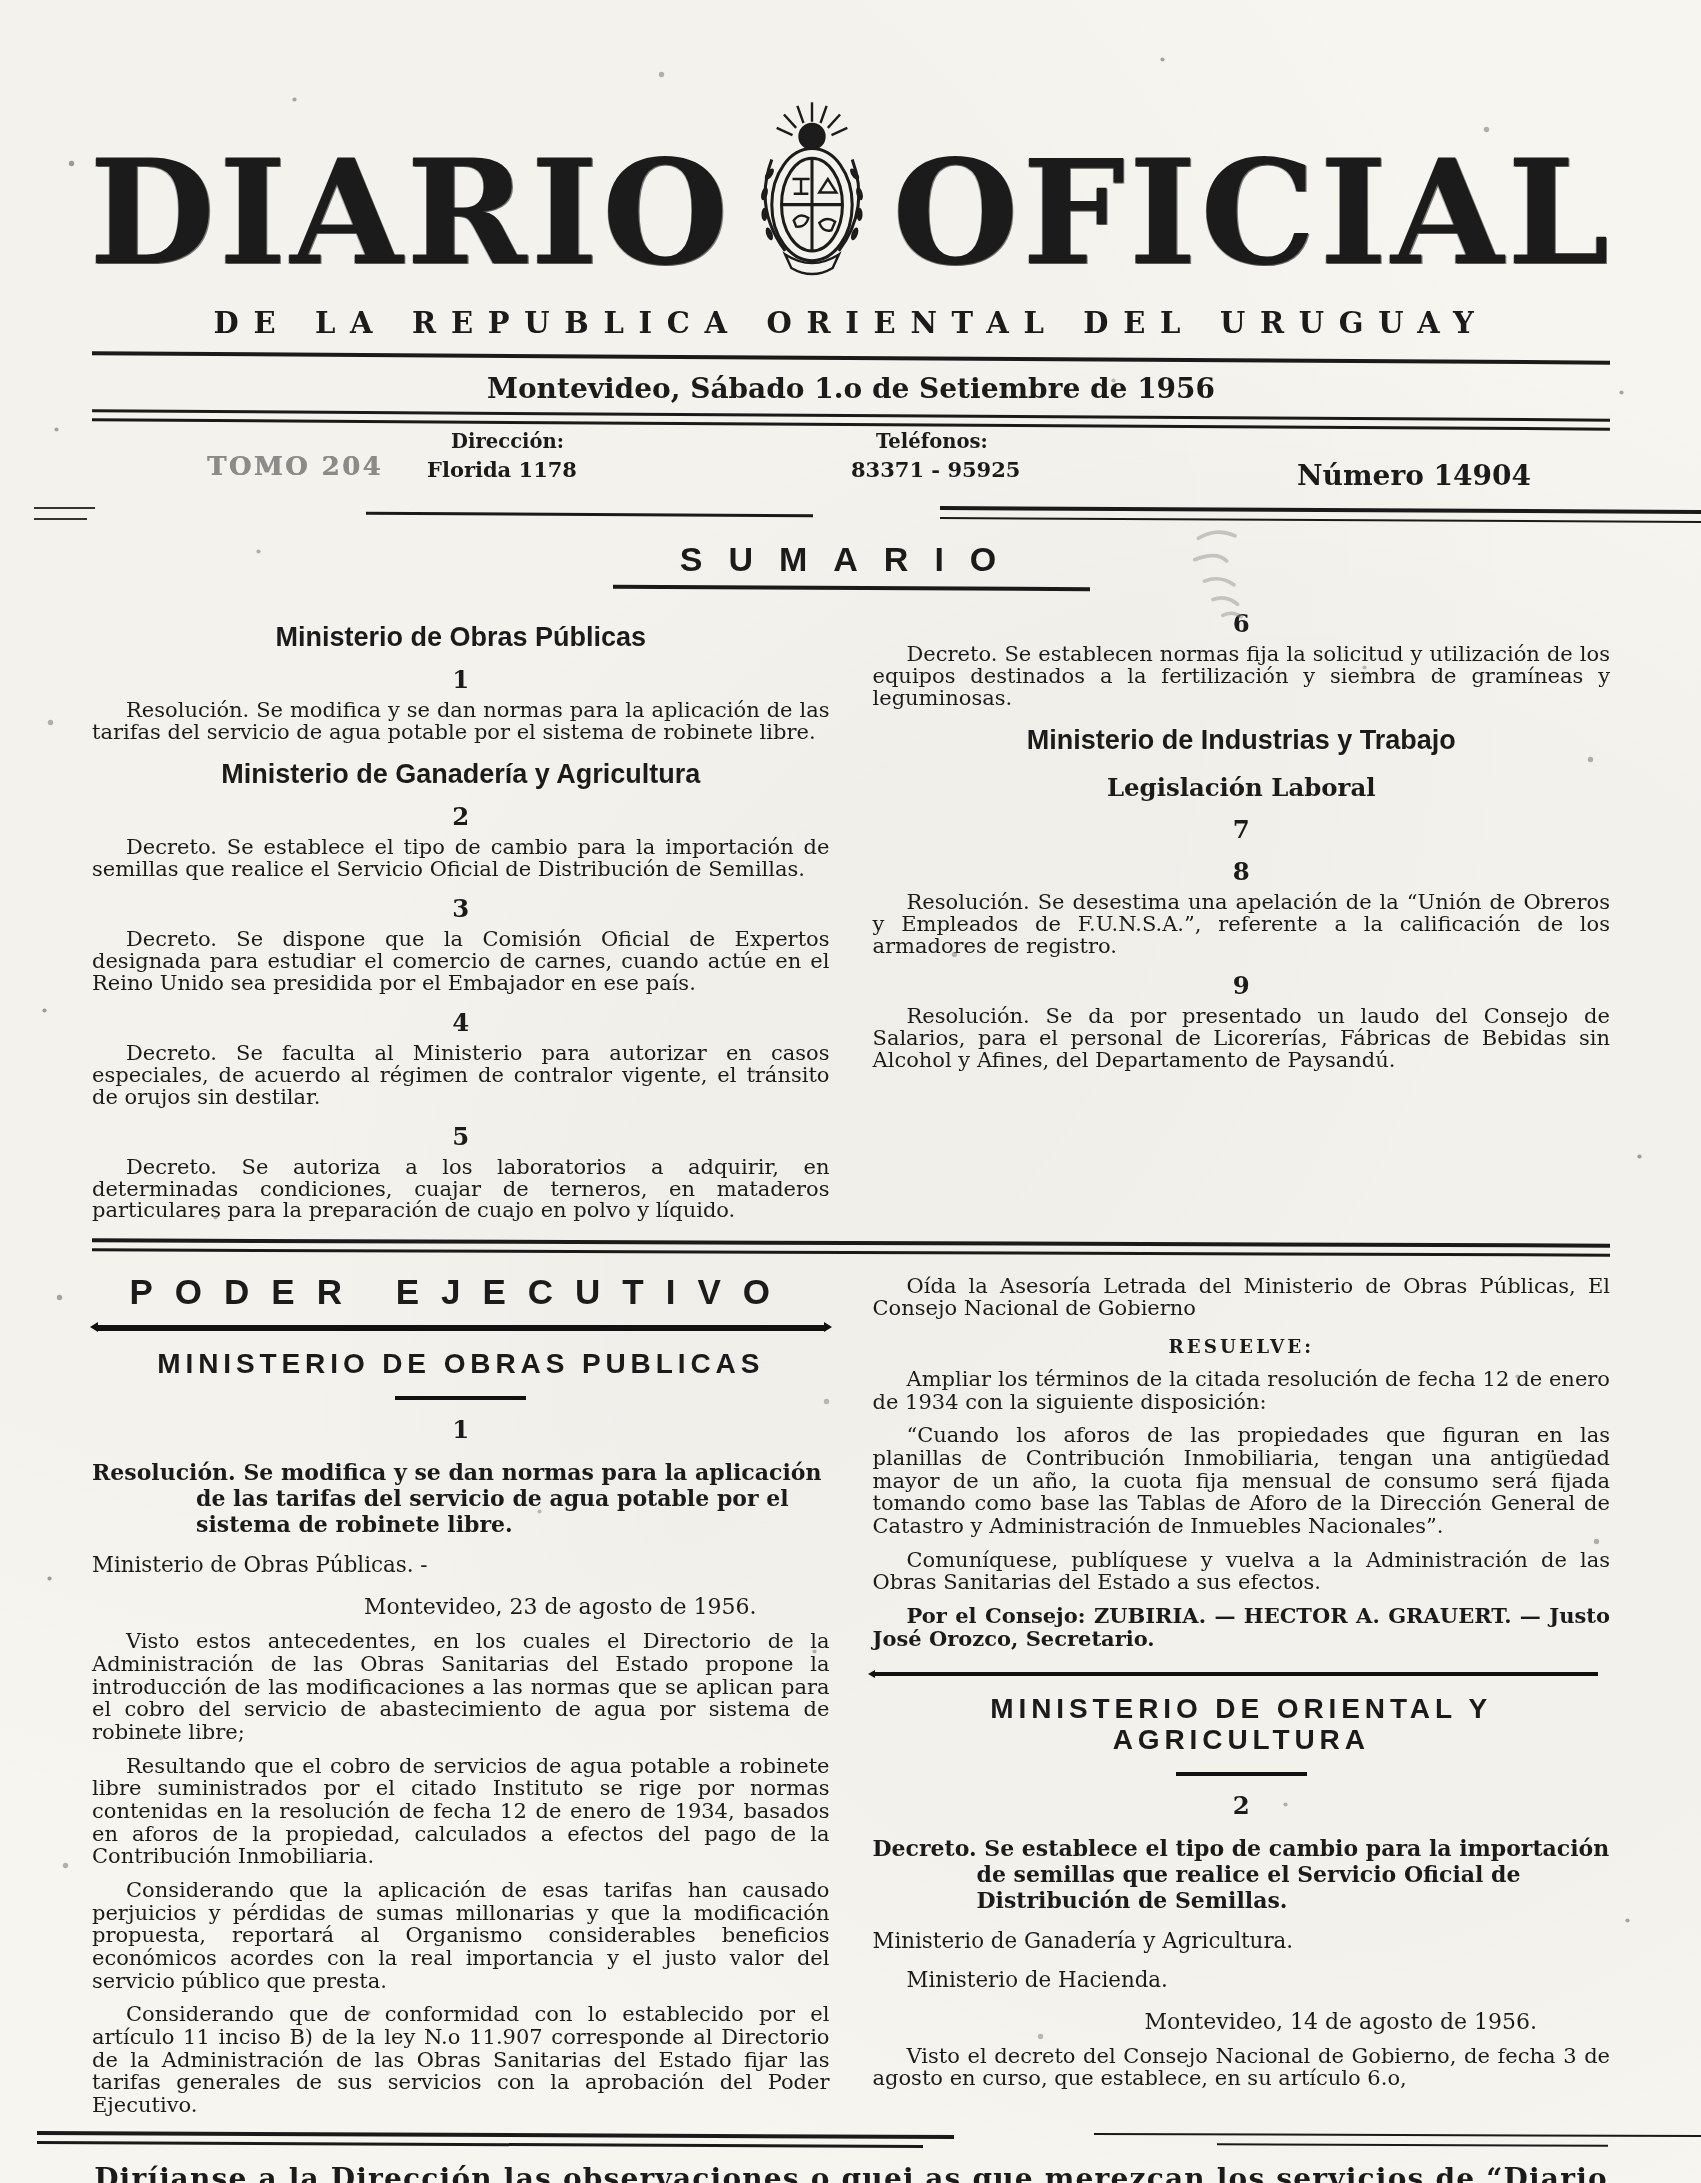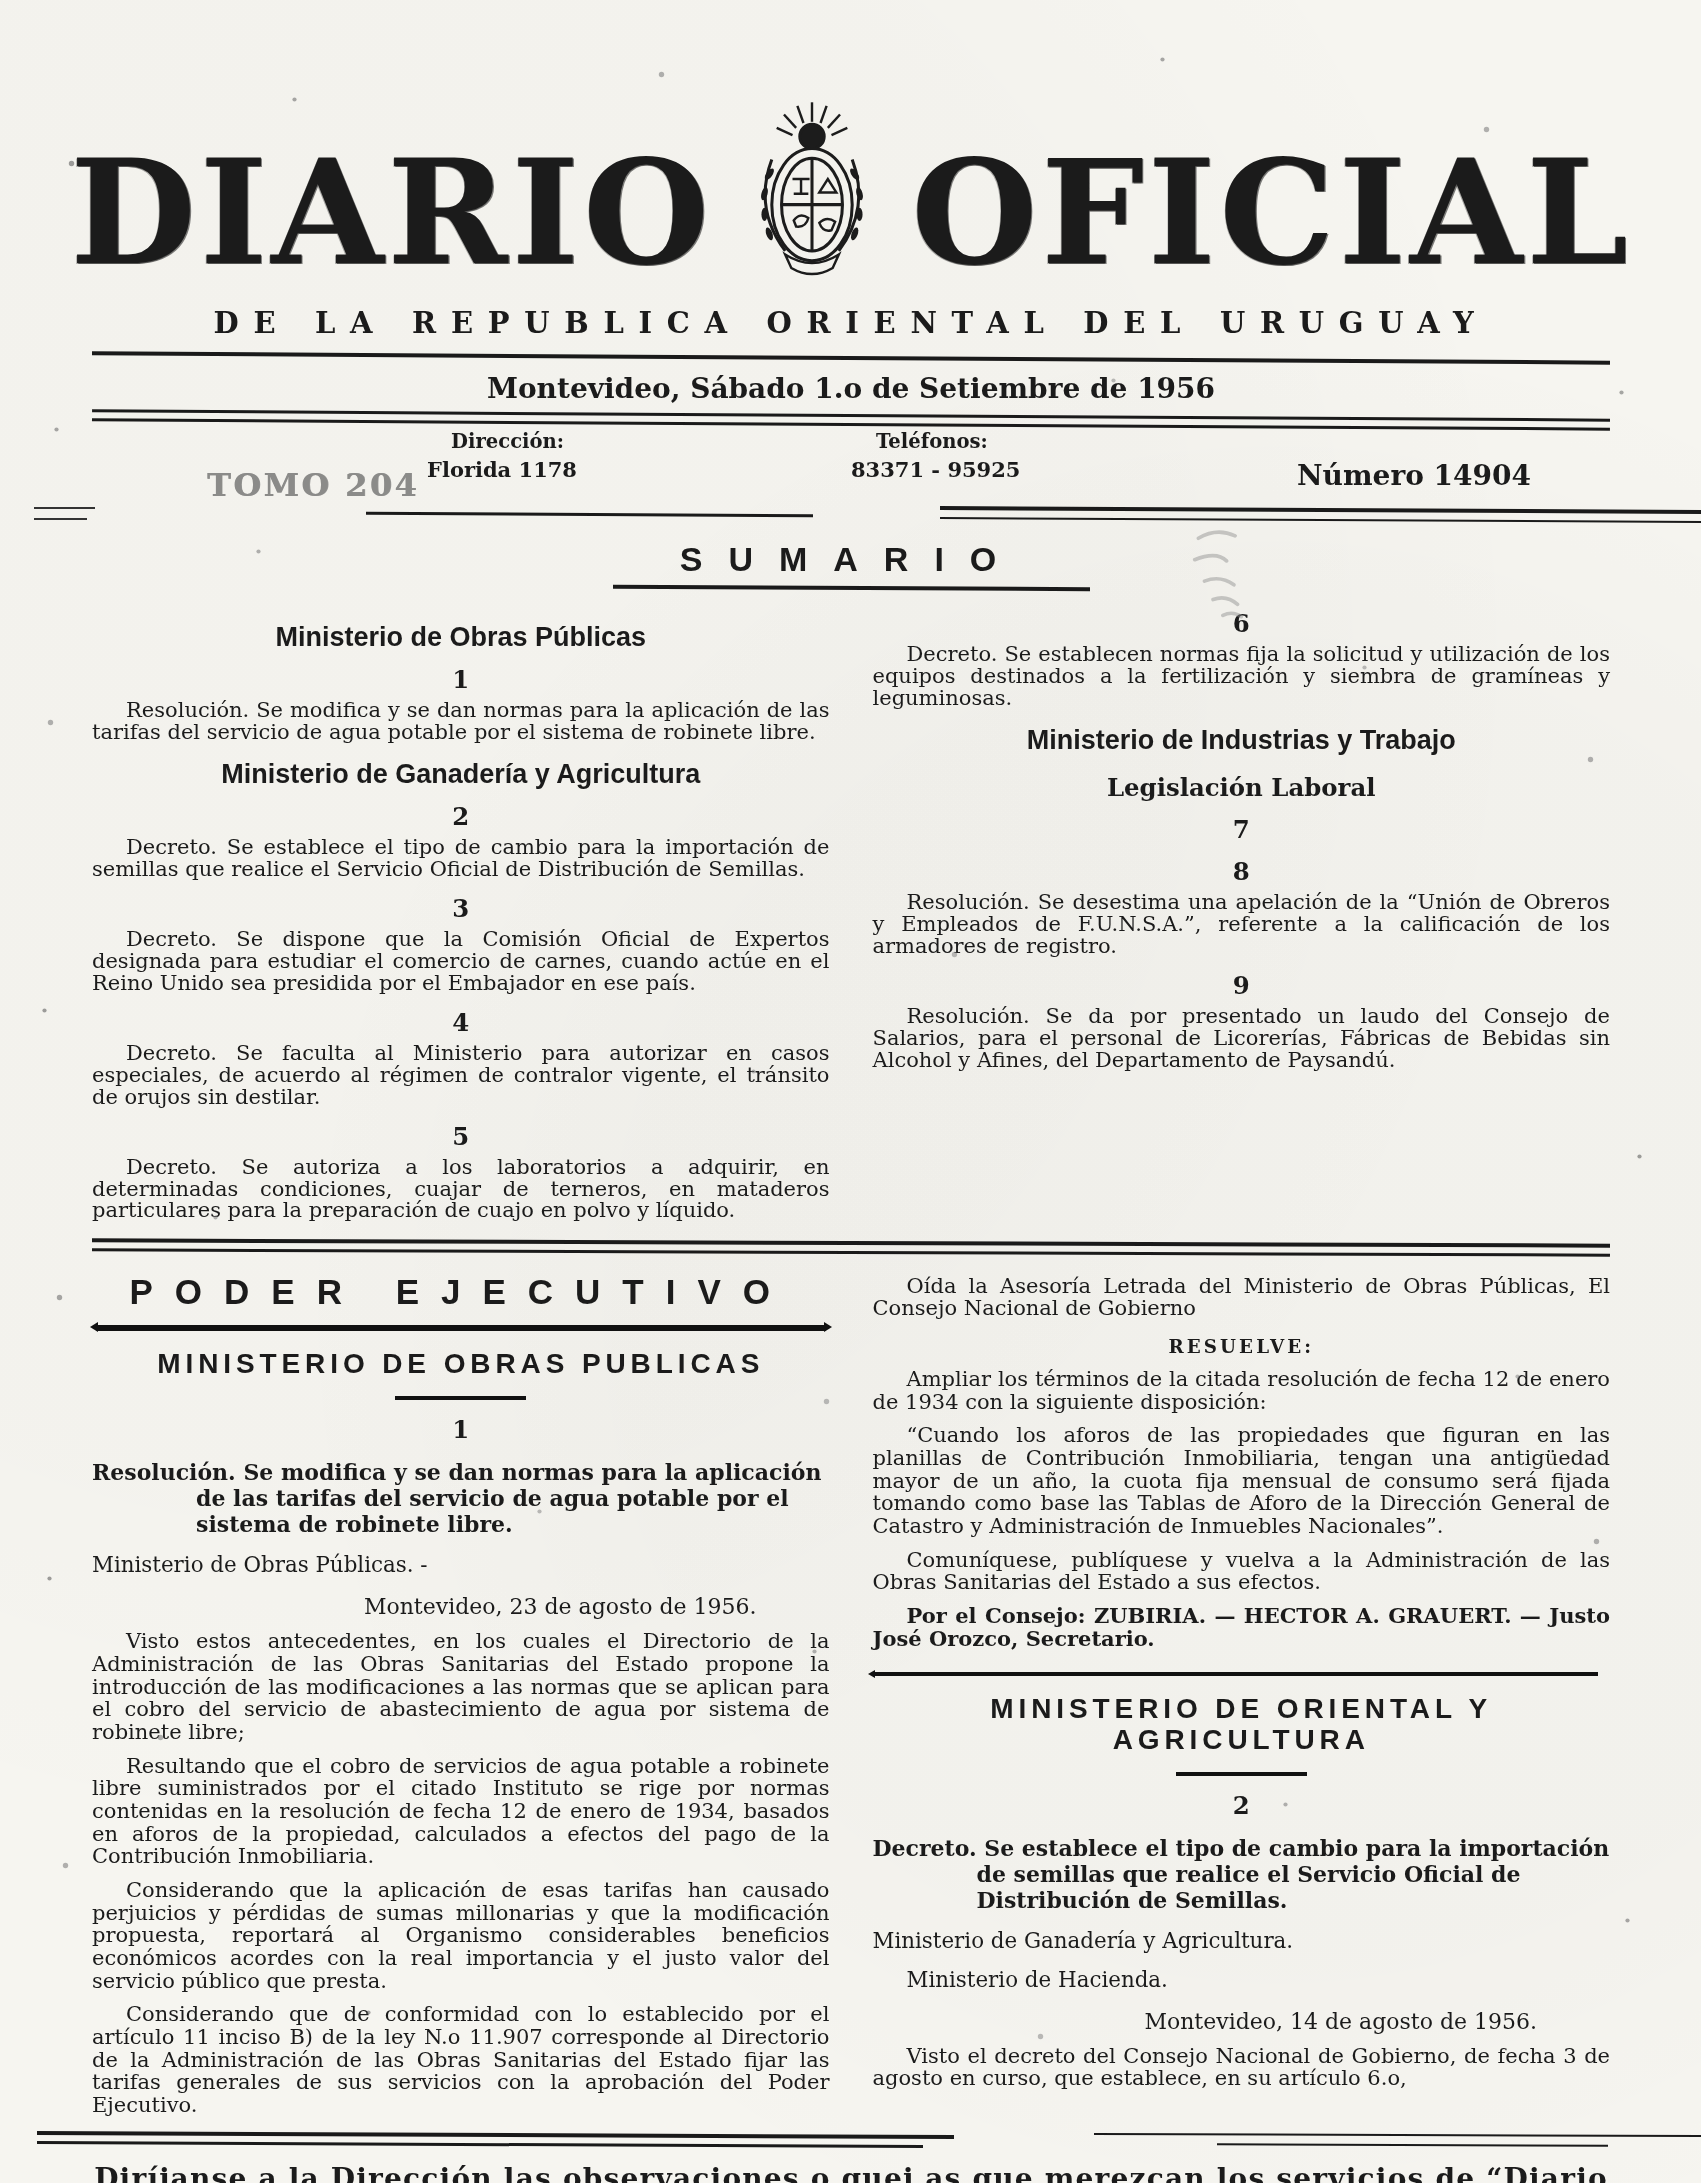--- a/index.html
+++ b/index.html
@@ -27,21 +27,21 @@
       1161px 58px 0 0.6px #666, 1485px 128px 0 1.2px #777, 1620px 391px 0 0.6px #666,
       1589px 758px 0 1.2px #777, 1638px 1155px 0 0.6px #555, 1595px 1540px 0 1.2px #777,
       1626px 1919px 0 0.6px #666, 214px 1216px 0 0.6px #777, 825px 1400px 0 1.2px #888,
       813px 1650px 0 0.6px #777, 367px 2011px 0 0.6px #666, 1039px 2035px 0 1.2px #888,
       1284px 1803px 0 0.6px #777, 538px 1510px 0 0.6px #888, 953px 953px 0 1.2px #888,
       257px 550px 0 0.6px #777, 1363px 666px 0 0.6px #888, 752px 1070px 0 0.6px #777,
       1516px 1375px 0 0.6px #888, 159px 1736px 0 1.2px #777, 1112px 379px 0 0.6px #888;
   }
   .smudge{position:absolute;left:1186px;top:526px;opacity:.45;}
   
-  .masthead{display:flex;align-items:center;justify-content:center;gap:32px;margin-top:138px;height:150px;}
+  .masthead{display:flex;align-items:center;justify-content:center;gap:13px;margin-top:138px;height:150px;}
   .mast-word{
     font-weight:bold;font-size:145px;line-height:.95;letter-spacing:3.7px;
     text-shadow:1.2px 1.2px 0 rgba(20,20,20,.55), -0.6px 0.6px 0 rgba(20,20,20,.35);
   }
   .emblem{display:inline-block;margin-top:-34px;}
   .subtitle{
     text-align:center;font-weight:bold;font-size:29px;letter-spacing:14.7px;
     margin-top:18.3px;
   }
   .rule{background:#1a1a1a;}
@@ -49,21 +49,21 @@
   .dateline{text-align:center;font-weight:bold;font-size:28px;margin-top:11px;}
   .double-rule{margin-top:9.8px;transform:rotate(.35deg);}
   .double-rule .rule{height:3.1px;}
   .double-rule .rule + .rule{margin-top:5.5px;}
   
   .infobar{position:relative;height:93px;margin-top:3.7px;font-weight:bold;}
   .infobar .lbl{position:absolute;top:0;font-size:19.6px;}
   .lbl-dir{left:359px;}
   .lbl-tel{left:784px;}
   .infobar .val{position:absolute;top:27px;font-size:21px;}
-  .tomo{position:absolute;top:36px;left:115px;font-size:32px;color:#8b8b89;letter-spacing:2.4px;
+  .tomo{position:absolute;top:21px;left:115px;font-size:26px;color:#8b8b89;letter-spacing:2.4px;
         text-shadow:0.6px 0 0 #9a9a98;}
   .val-dir{left:335px;}
   .val-tel{left:759px;}
   .numero{position:absolute;top:29px;left:1205px;font-size:28px;}
   .ib-rule-a{position:absolute;left:274px;top:83px;width:447px;height:3.1px;background:#1a1a1a;transform:rotate(.3deg);}
   .ib-rule-b1{position:absolute;left:848px;right:-92px;top:78px;height:3.7px;background:#1a1a1a;transform:rotate(.3deg);}
   .ib-rule-b2{position:absolute;left:848px;right:-92px;top:89px;height:2.4px;background:#1a1a1a;transform:rotate(.3deg);}
   .ib-tick1{position:absolute;left:-58px;top:77px;width:61px;height:2.4px;background:#333;}
   .ib-tick2{position:absolute;left:-58px;top:88px;width:53px;height:2.4px;background:#333;}
   

